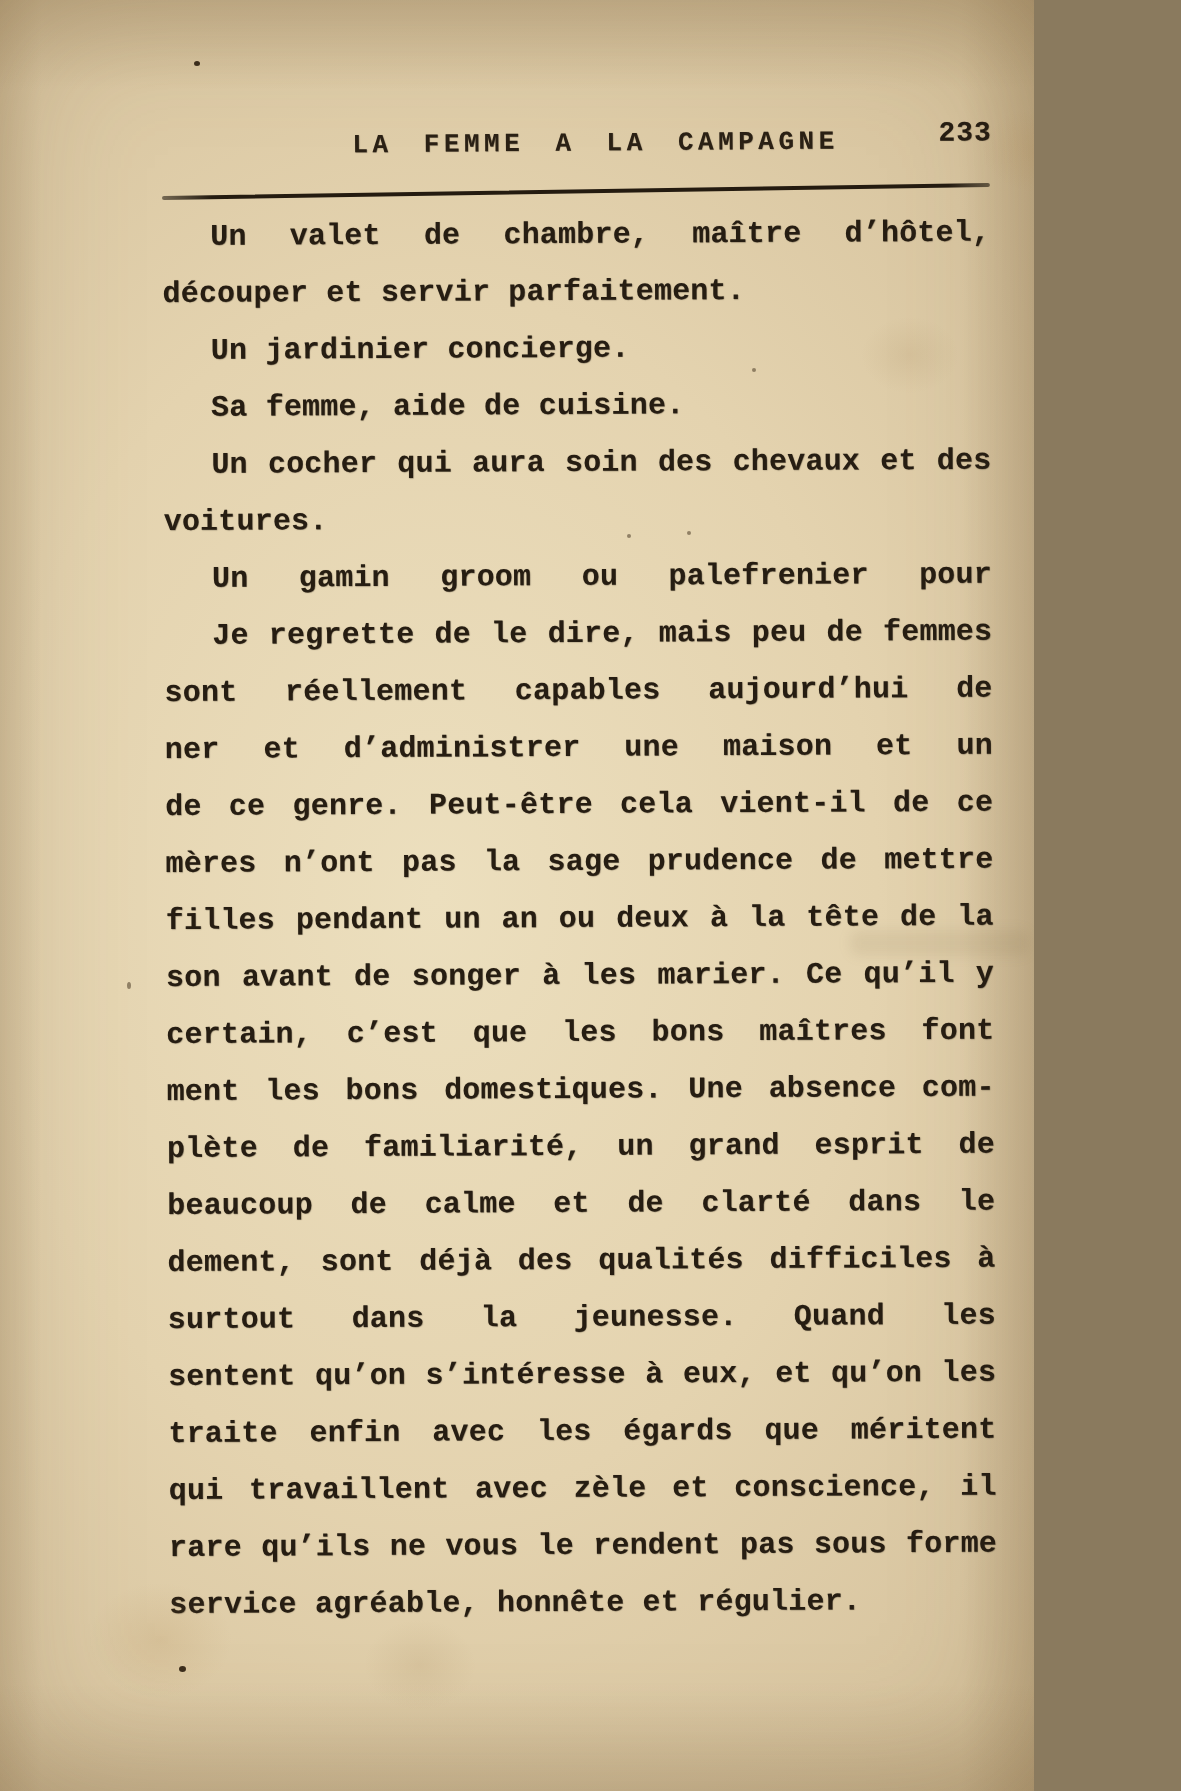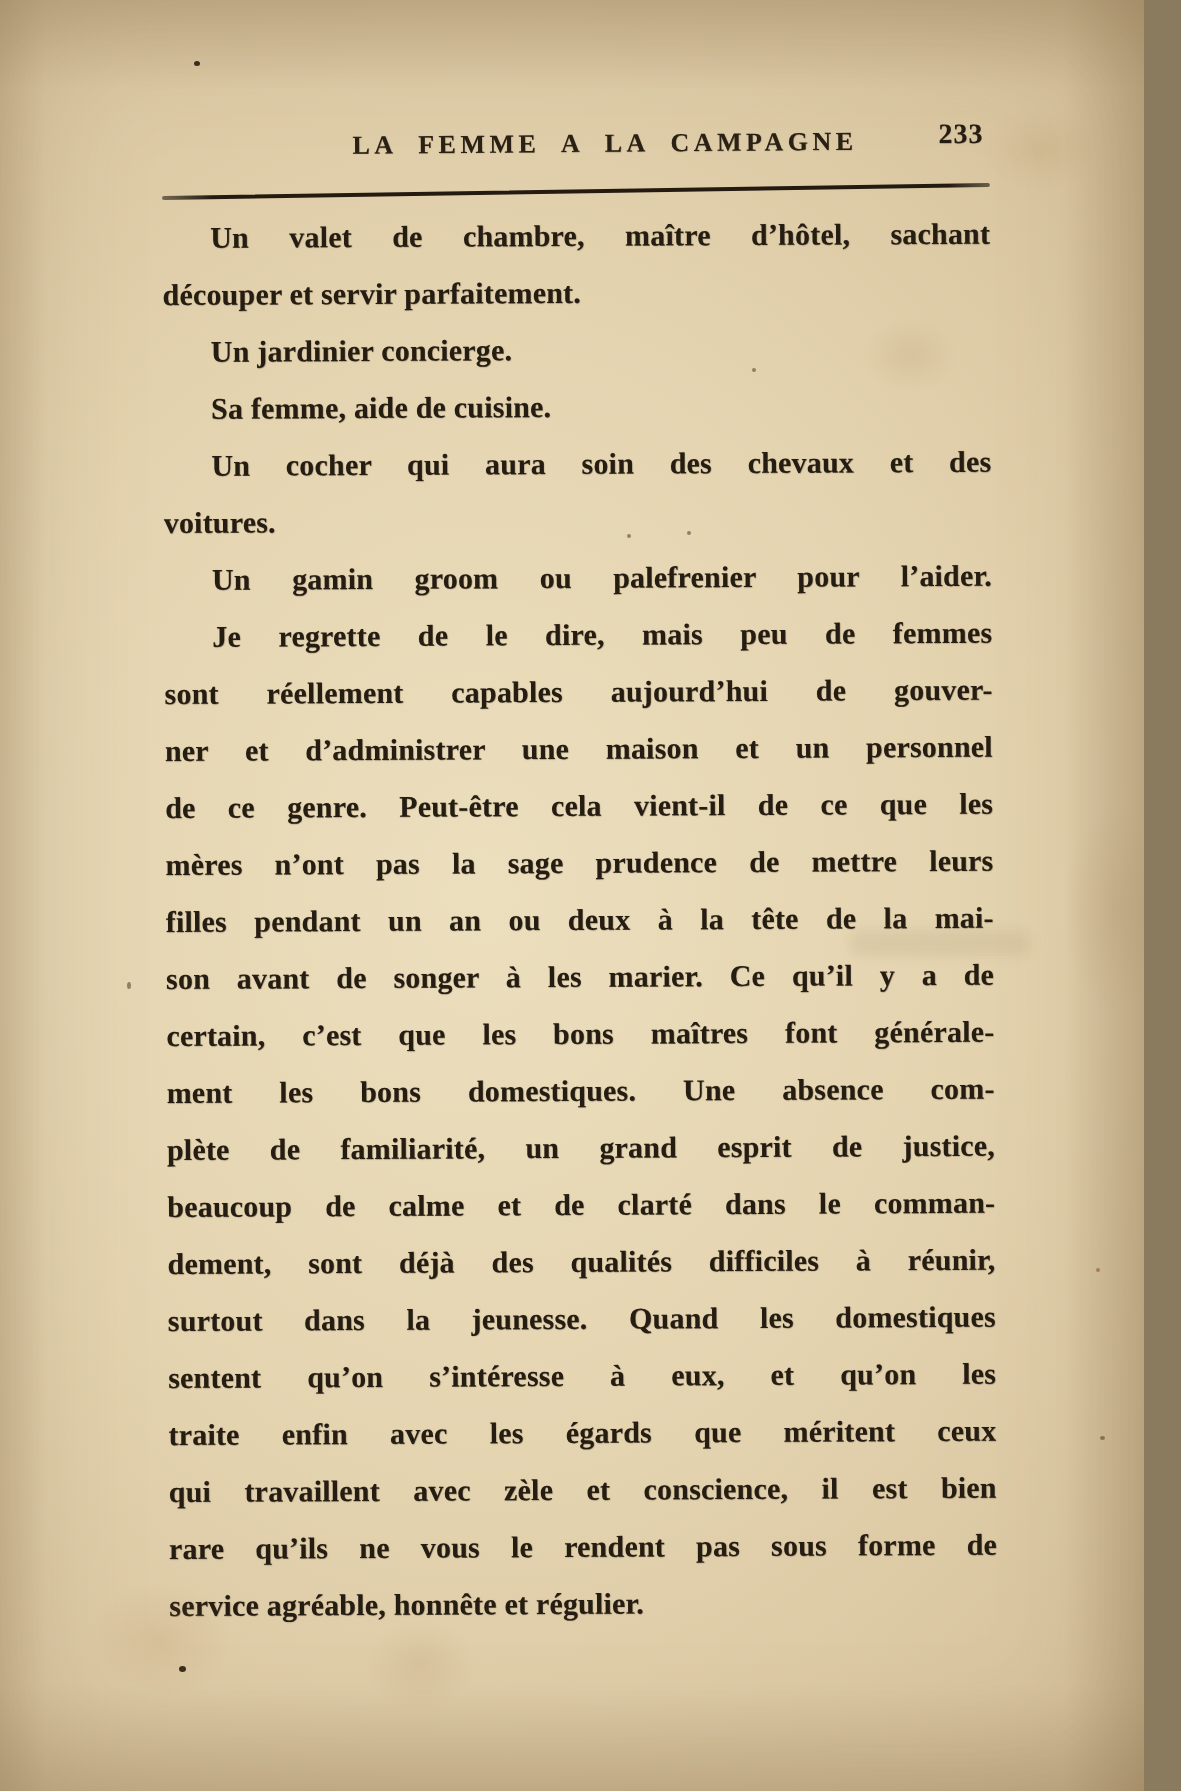--- a/index.html
+++ b/index.html
@@ -3,31 +3,32 @@
 <meta charset="utf-8">
 <style>
   html, body {
     margin: 0;
     padding: 0;
     background: #8a7a5e;
     font-family: "Liberation Serif", "DejaVu Serif", serif;
   }
   .page {
     position: relative;
-    width: 1144px;
+    width: 1034px;
     height: 1791px;
     overflow: hidden;
     background-color: #d9c6a1;
     background-image:
       linear-gradient(180deg, rgba(146,120,80,0.28) 0%, rgba(146,120,80,0.00) 5%),
       linear-gradient(0deg,   rgba(140,114,76,0.22) 0%, rgba(140,114,76,0.00) 6%),
       linear-gradient(90deg,  rgba(146,120,80,0.20) 0%, rgba(146,120,80,0.00) 4%,
                               rgba(146,120,80,0.00) 93%, rgba(134,108,70,0.26) 100%),
       radial-gradient(95% 75% at 42% 50%, #ecdfbe 0%, #e4d3af 45%, #d9c6a1 74%, #ccb78e 100%);
     box-shadow: inset 0 0 140px rgba(120,95,60,0.28);
+    font-family: Liberation Mono, monospace;
   }
 
   
   .header {
     position: absolute;
     left: 0; top: 0; width: 100%; height: 175px;
     transform: rotate(-0.45deg);
     transform-origin: 50% 50%;
   }
   .running-title {

